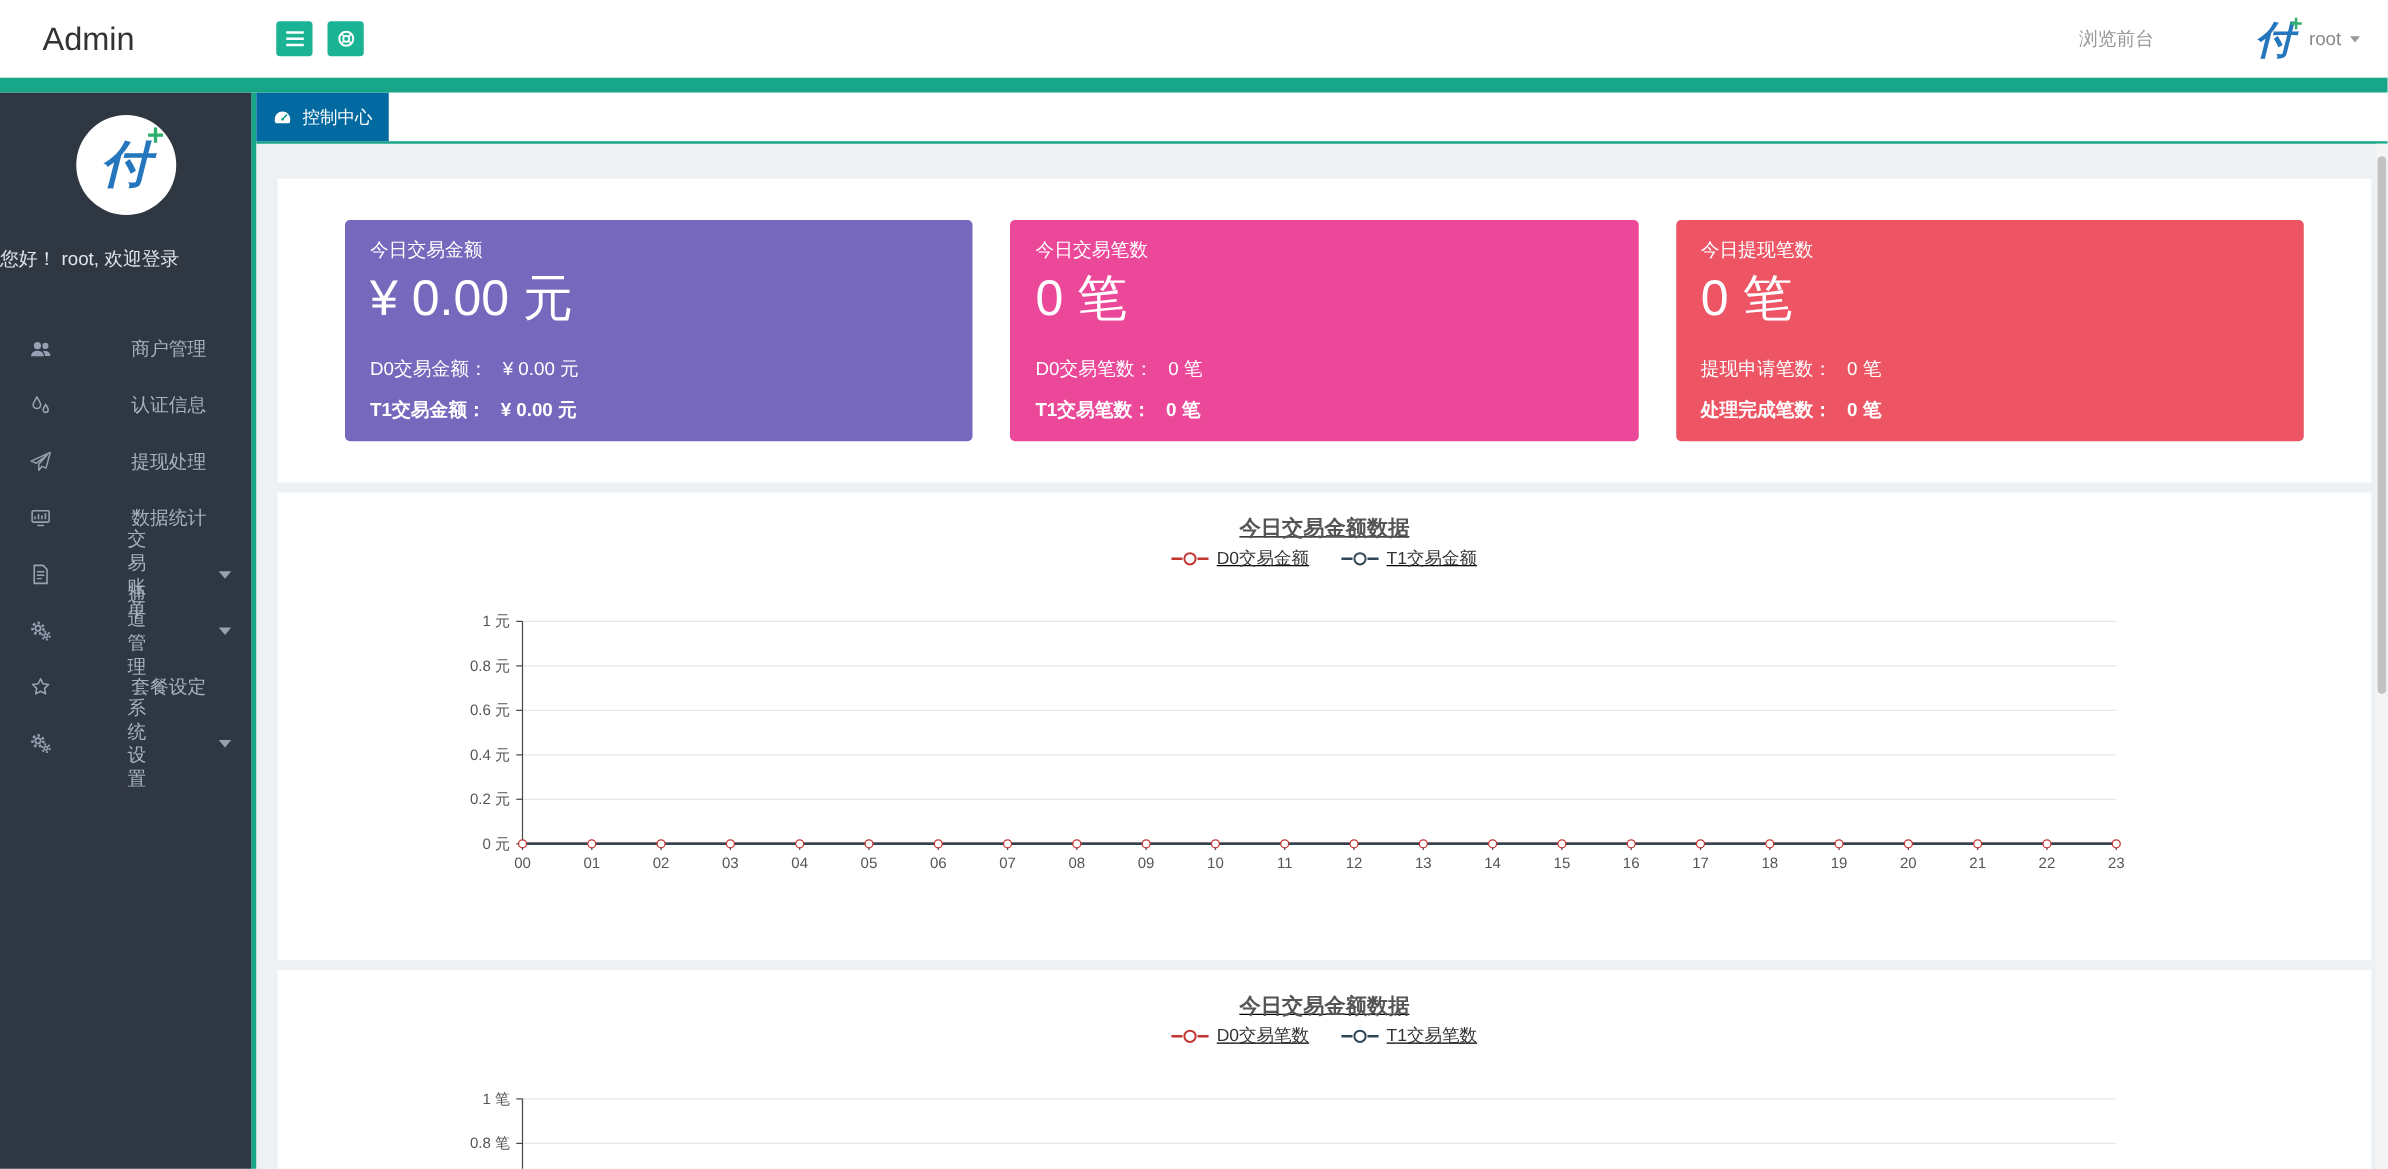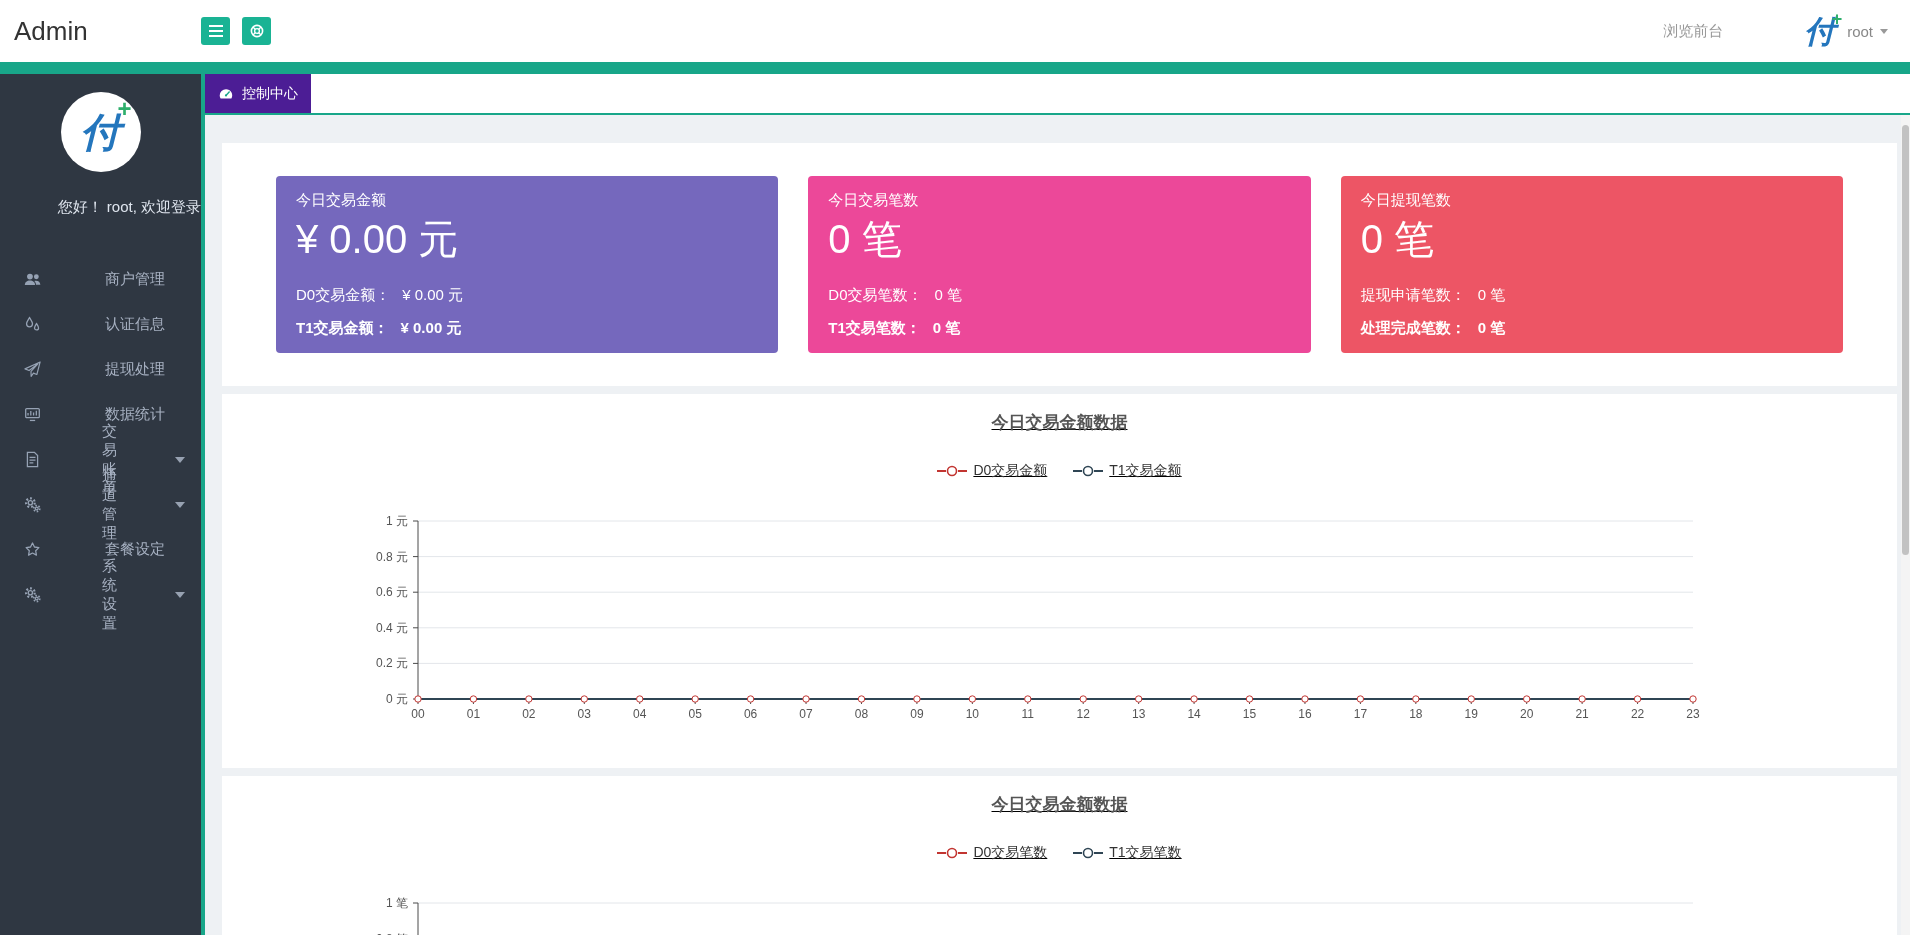--- a/index.html
+++ b/index.html
@@ -1,63 +1,63 @@
 <!DOCTYPE html>
 <html><head>
 <meta charset="utf-8">
 <style>
   *{box-sizing:border-box;margin:0;padding:0;}
   html,body{width:1910px;height:935px;}
   body{overflow:hidden;background:#eef1f4;font-family:"Liberation Sans","DejaVu Sans",sans-serif;position:relative;}
 
   
   .header{position:absolute;top:0;left:0;right:0;height:62px;background:#fff;display:flex;align-items:center;z-index:5;}
-  .brand{width:201px;padding-left:14px;font-size:26px;color:#333;cursor:pointer;}
+  .brand{width:201px;padding-left:14px;font-size:26px;color:#333;cursor:pointer;margin-left:20px;}
   .hbtn{width:29px;height:28px;border-radius:3px;background:#1ab394;border:none;display:flex;align-items:center;justify-content:center;margin-right:12px;cursor:pointer;}
   .hamburger{display:flex;flex-direction:column;gap:3px;}
   .hamburger span{display:block;width:14px;height:2px;background:#fff;}
   .header-right{margin-left:auto;display:flex;align-items:center;padding-right:22px;}
   .browse{color:#999;font-size:15px;margin-right:81px;cursor:pointer;}
   .logo-fu{color:#2476bd;font-weight:bold;font-style:italic;line-height:1;}
   .logo-plus{color:#2eaf6c;font-weight:bold;line-height:1;}
   .mini-logo{position:relative;margin-right:12px;cursor:pointer;}
   .mini-logo .logo-fu{font-size:31px;}
   .mini-logo .logo-plus{position:absolute;top:-6px;right:-7px;font-size:18px;}
   .user{color:#888;font-size:15px;display:flex;align-items:center;gap:7px;cursor:pointer;}
   .caret{width:0;height:0;border-left:4px solid transparent;border-right:4px solid transparent;border-top:5px solid #999;}
 
   .teal-strip{position:absolute;top:62px;left:0;right:0;height:12px;background:#18a689;z-index:4;}
 
   
   .sidebar{position:absolute;top:74px;left:0;width:201px;bottom:0;background:#2f3742;z-index:3;}
   .avatar{width:80px;height:80px;border-radius:50%;background:#fff;margin:18px auto 0;position:relative;display:flex;align-items:center;justify-content:center;}
   .avatar .logo-fu{font-size:40px;}
   .avatar .logo-plus{position:absolute;top:5px;right:9px;font-size:24px;}
-  .greeting{color:#dfe5ee;font-size:15px;text-align:right;margin-top:26px;}
+  .greeting{color:#dfe5ee;font-size:15px;text-align:left;margin-top:26px;}
   .nav{margin-top:40px;}
   .nav-item{display:flex;align-items:center;height:45px;padding:0 16px 0 24px;color:#a7b1c2;font-size:15px;cursor:pointer;gap:48px;}
   .nav-icon{width:20px;margin-right:13px;color:#96a2b4;display:flex;align-items:center;}
   .nav-caret{margin-left:auto;width:0;height:0;border-left:5px solid transparent;border-right:5px solid transparent;border-top:6px solid #97a1b1;}
 
   
   .main{position:absolute;top:74px;left:201px;right:0;bottom:0;border-left:4px solid #18a689;z-index:2;}
   .tabrow{height:41px;background:#fff;border-bottom:2px solid #18a689;display:flex;}
-  .tab{display:flex;align-items:center;gap:8px;padding:0 13px;background:#4c1d95;color:#fff;font-size:14px;cursor:pointer;}
+  .tab{display:flex;align-items:center;gap:8px;padding:0 13px;background:#0369a1;color:#fff;font-size:14px;cursor:pointer;}
   .content{position:absolute;top:43px;left:0;right:0;bottom:0;padding:26px 13px 0 17px;overflow:hidden;}
   .panel{background:#fff;margin-bottom:8px;}
   .cards-panel{height:243px;padding:33px 54px;display:flex;gap:30px;}
   .stat-card{flex:1;border-radius:4px;color:#fff;padding:15px 20px;}
   .card-title{font-size:15px;}
   .card-value{font-size:40px;margin-top:6px;line-height:1.15;}
   .card-line{font-size:15px;margin-top:24px;}
   .card-line + .card-line{margin-top:14px;font-weight:bold;}
   .cl-val{margin-left:12px;}
   .chart-panel{height:374px;padding-top:17px;text-decoration:underline;}
   .chart-title{text-align:center;font-size:17px;font-weight:bold;color:#555;}
-  .chart-legend{display:flex;justify-content:center;align-items:center;gap:26px;margin-top:28px;font-size:14px;color:#333;}
+  .chart-legend{display:flex;justify-content:center;align-items:center;gap:26px;margin-top:4px;font-size:14px;color:#333;}
   .legend-item{display:inline-flex;align-items:center;gap:6px;cursor:pointer;}
   svg.chart-canvas{display:block;margin-top:6px;}
 
   
   .sb-track{position:absolute;top:115px;right:0;width:9px;bottom:0;background:#f4f4f4;z-index:6;}
   .sb-thumb{position:absolute;top:10px;left:1px;width:7px;height:430px;background:#c2c2c2;border-radius:4px;cursor:pointer;}
 </style>
 </head>
 <body>
 

